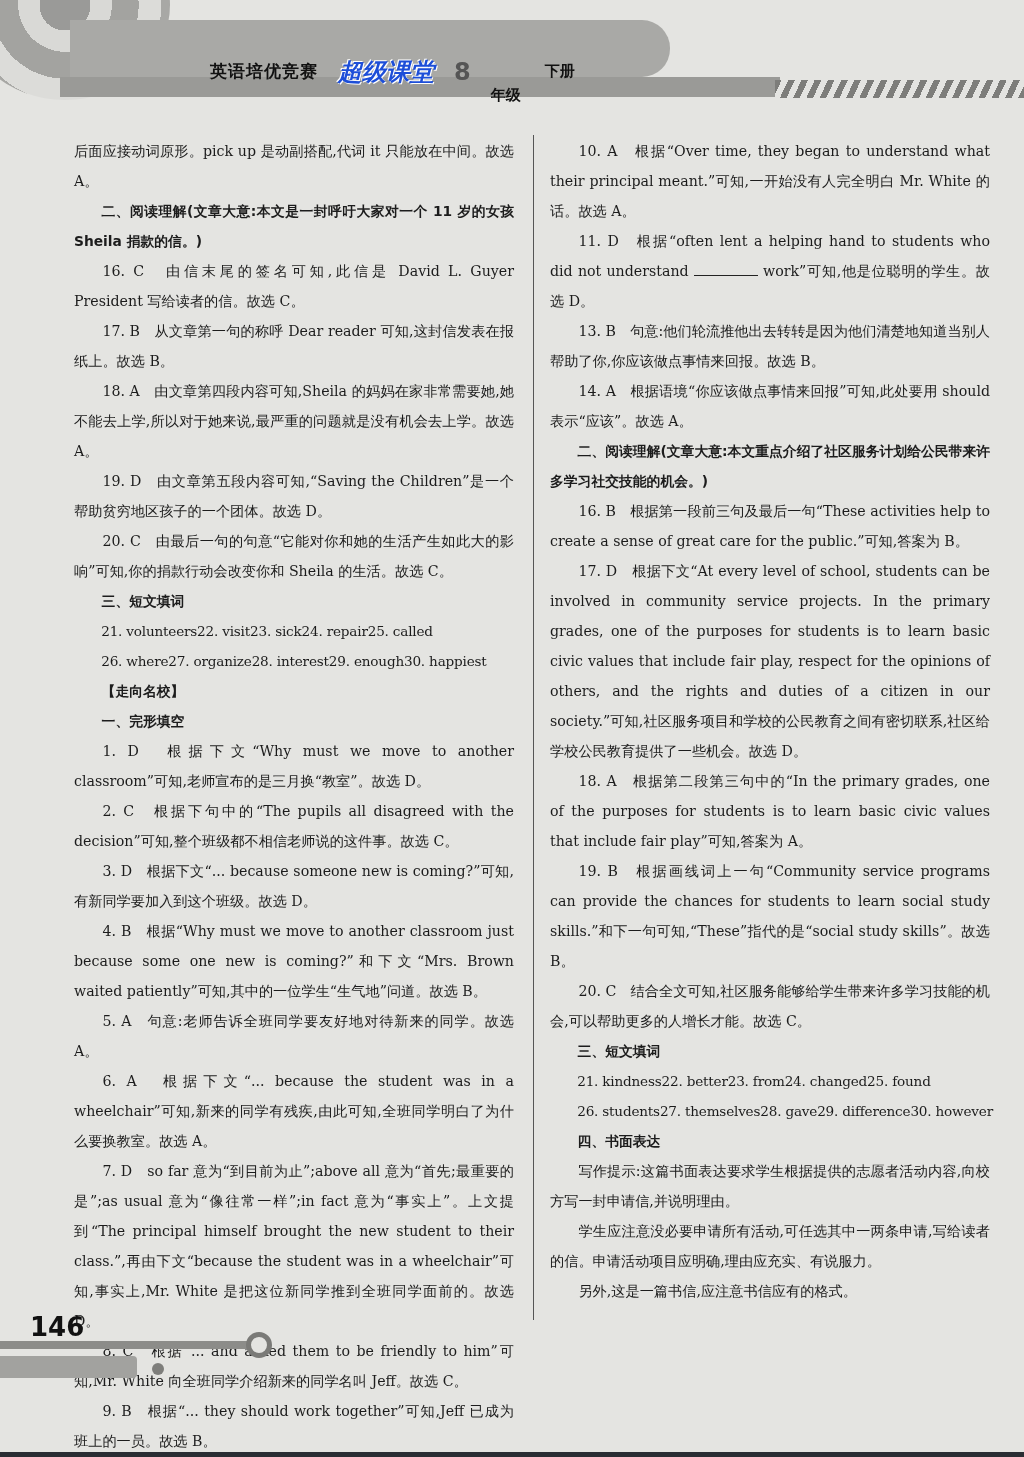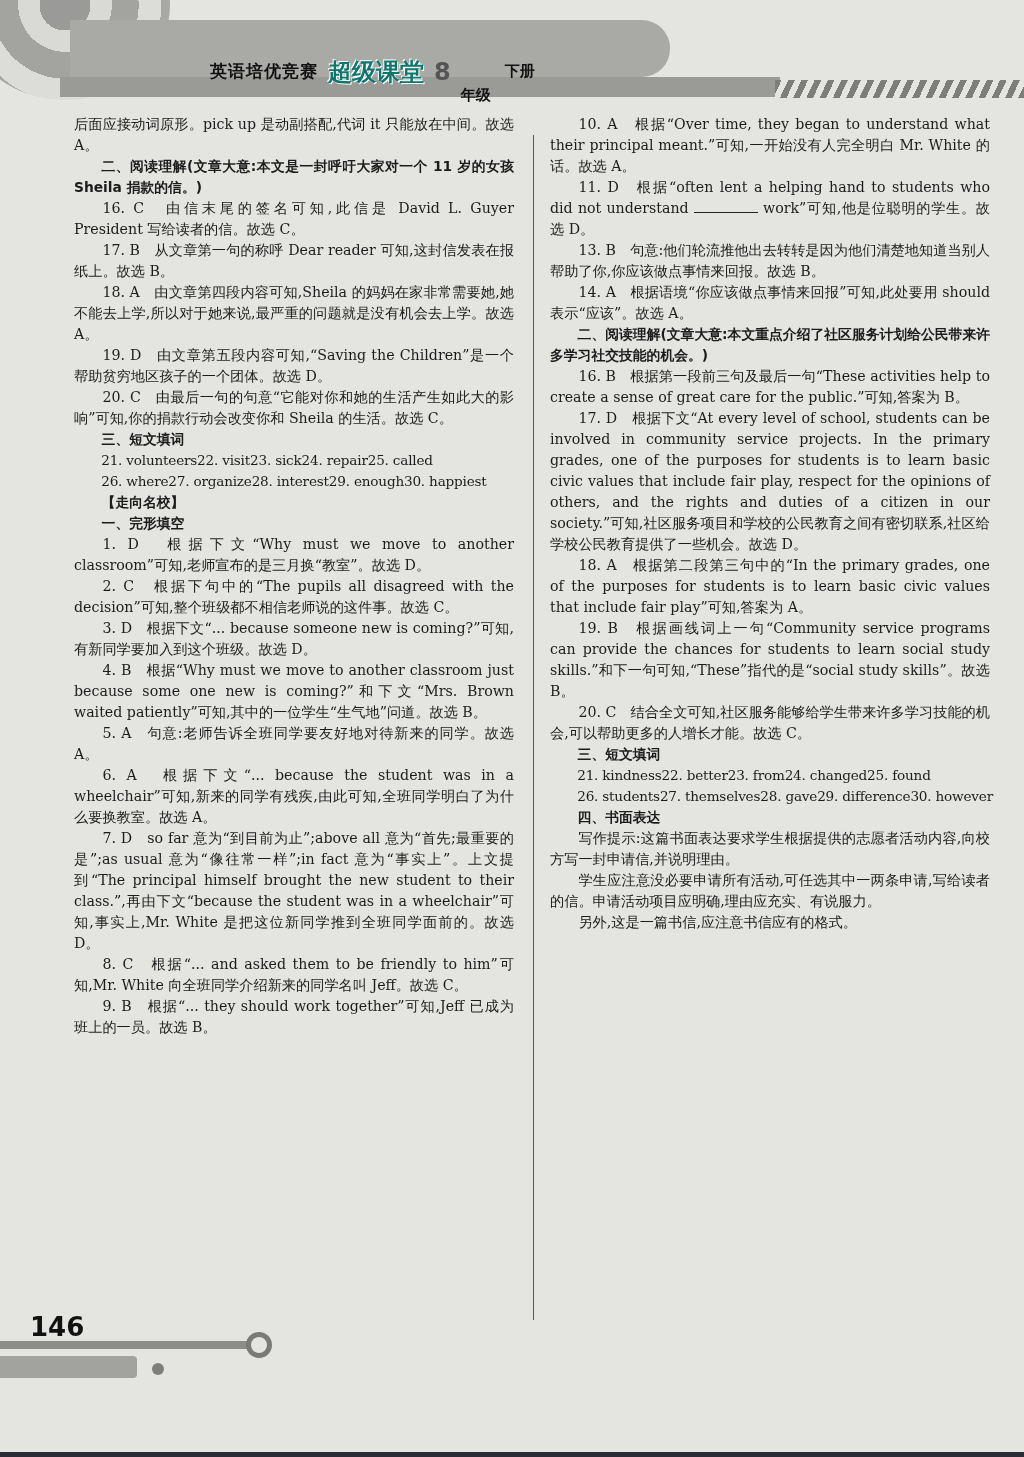--- a/index.html
+++ b/index.html
@@ -11,30 +11,30 @@
     }
     
     .hdr { position: absolute; left: 0; top: 0; width: 1024px; height: 110px; }
     .rings { position: absolute; left: -40px; top: -90px; width: 210px; height: 190px; border-radius: 50%;
       background: radial-gradient(circle at 50% 50%, #9a9a98 0 18%, #d9d9d6 18% 33%, #a3a3a0 33% 52%, #dcdcd9 52% 68%, #a8a8a5 68% 100%); }
     .tube { position: absolute; left: 70px; top: 20px; width: 600px; height: 57px; background: #a9a9a6;
       border-radius: 0 28px 28px 0; }
     .tube-shadow { position: absolute; left: 60px; top: 77px; width: 720px; height: 20px; background: #9a9a97; }
     .stripes { position: absolute; left: 775px; top: 80px; width: 249px; height: 18px;
       background: repeating-linear-gradient(115deg, #7d7d7a 0 6px, #e4e4e1 6px 12px); }
-    .hdr-title { position: absolute; left: 210px; top: 38px; display: flex; align-items: center; gap: 10px;
+    .hdr-title { position: absolute; left: 210px; top: 38px; display: flex; align-items: center; gap: 20px;
       font-family: "DejaVu Sans", sans-serif; font-weight: bold; color: #111; }
     .hdr-title .t1 { font-size: 17px; letter-spacing: 1px; }
-    .hdr-title .t2 { font-size: 24px; color: #0f766e; text-shadow: 1px 1px 0 #fff, -1px -1px 0 #fff; }
+    .hdr-title .t2 { font-size: 24px; font-style: italic; color: #1d4ed8; text-shadow: 1px 1px 0 #fff, -1px -1px 0 #fff; }
     .hdr-title .t3 { font-size: 24px; color: #555; }
     .hdr-title .t4 { font-size: 15px; margin-top: 48px; }
     .hdr-title .t5 { font-size: 15px; margin-left: 4px; }
 
     
-    .col { position: absolute; top: 114px; width: 440px; font-size: 14.2px; line-height: 21px; text-align: justify; }
+    .col { position: absolute; top: 136px; width: 440px; font-size: 14.2px; line-height: 30px; text-align: justify; }
     .col.left { left: 74px; }
     .col.right { left: 550px; }
     .divider { position: absolute; left: 533px; top: 135px; width: 1px; height: 1185px; background: #555; }
     p { margin: 0; text-indent: 2em; }
     p.noind { text-indent: 0; }
     .h { font-family: "DejaVu Sans", sans-serif; font-weight: bold; font-size: 13.8px; }
     .words { display: flex; padding-left: 2em; white-space: nowrap; font-size: 13.6px; letter-spacing: -0.2px; }
     .blank { display: inline-block; width: 64px; border-bottom: 1px solid #222; height: 12px; vertical-align: baseline; }
 
     

